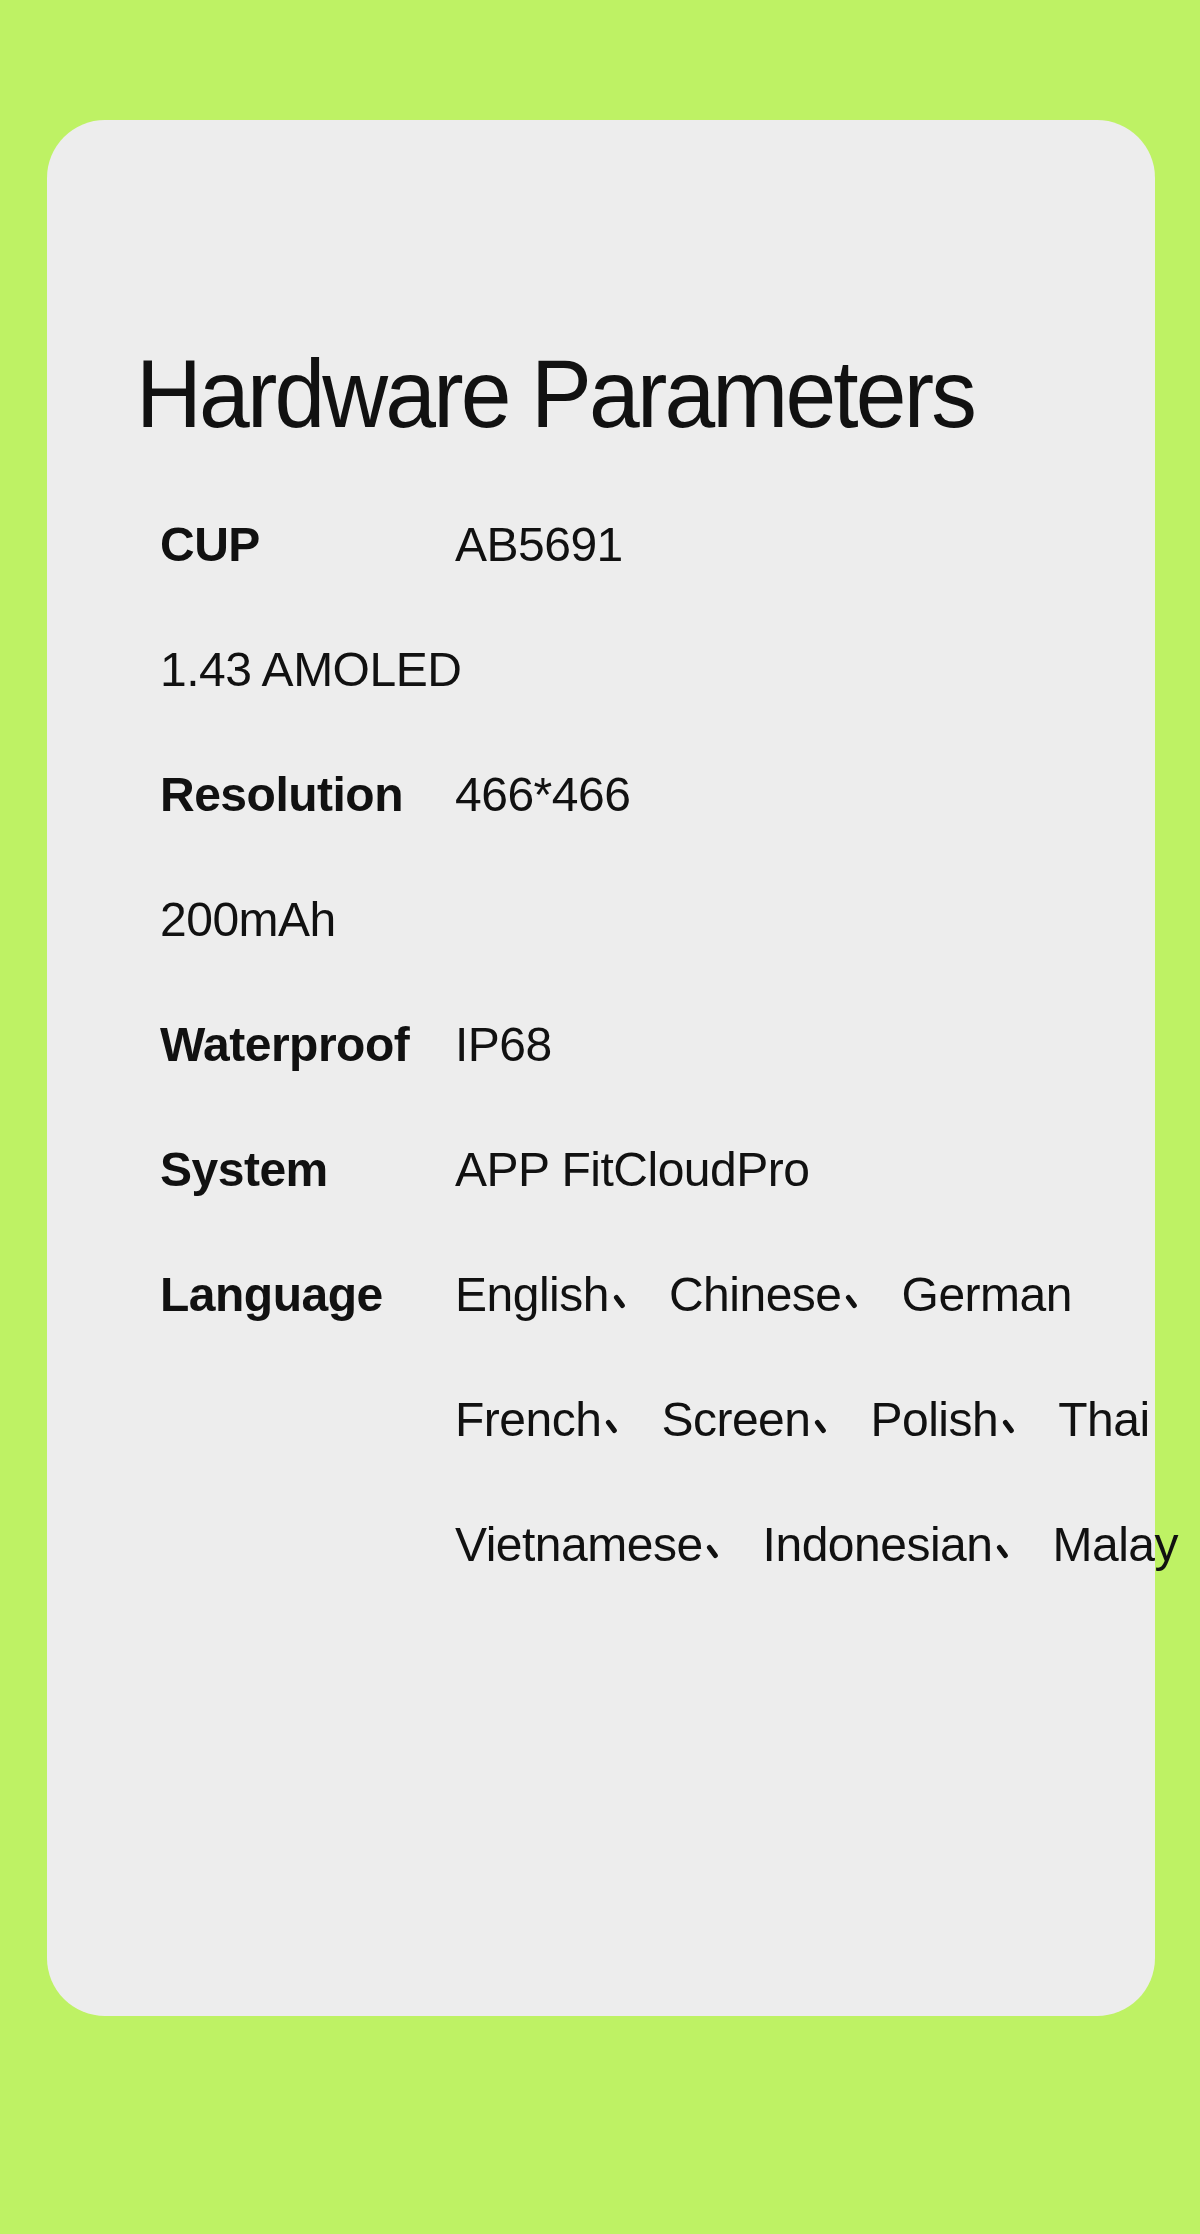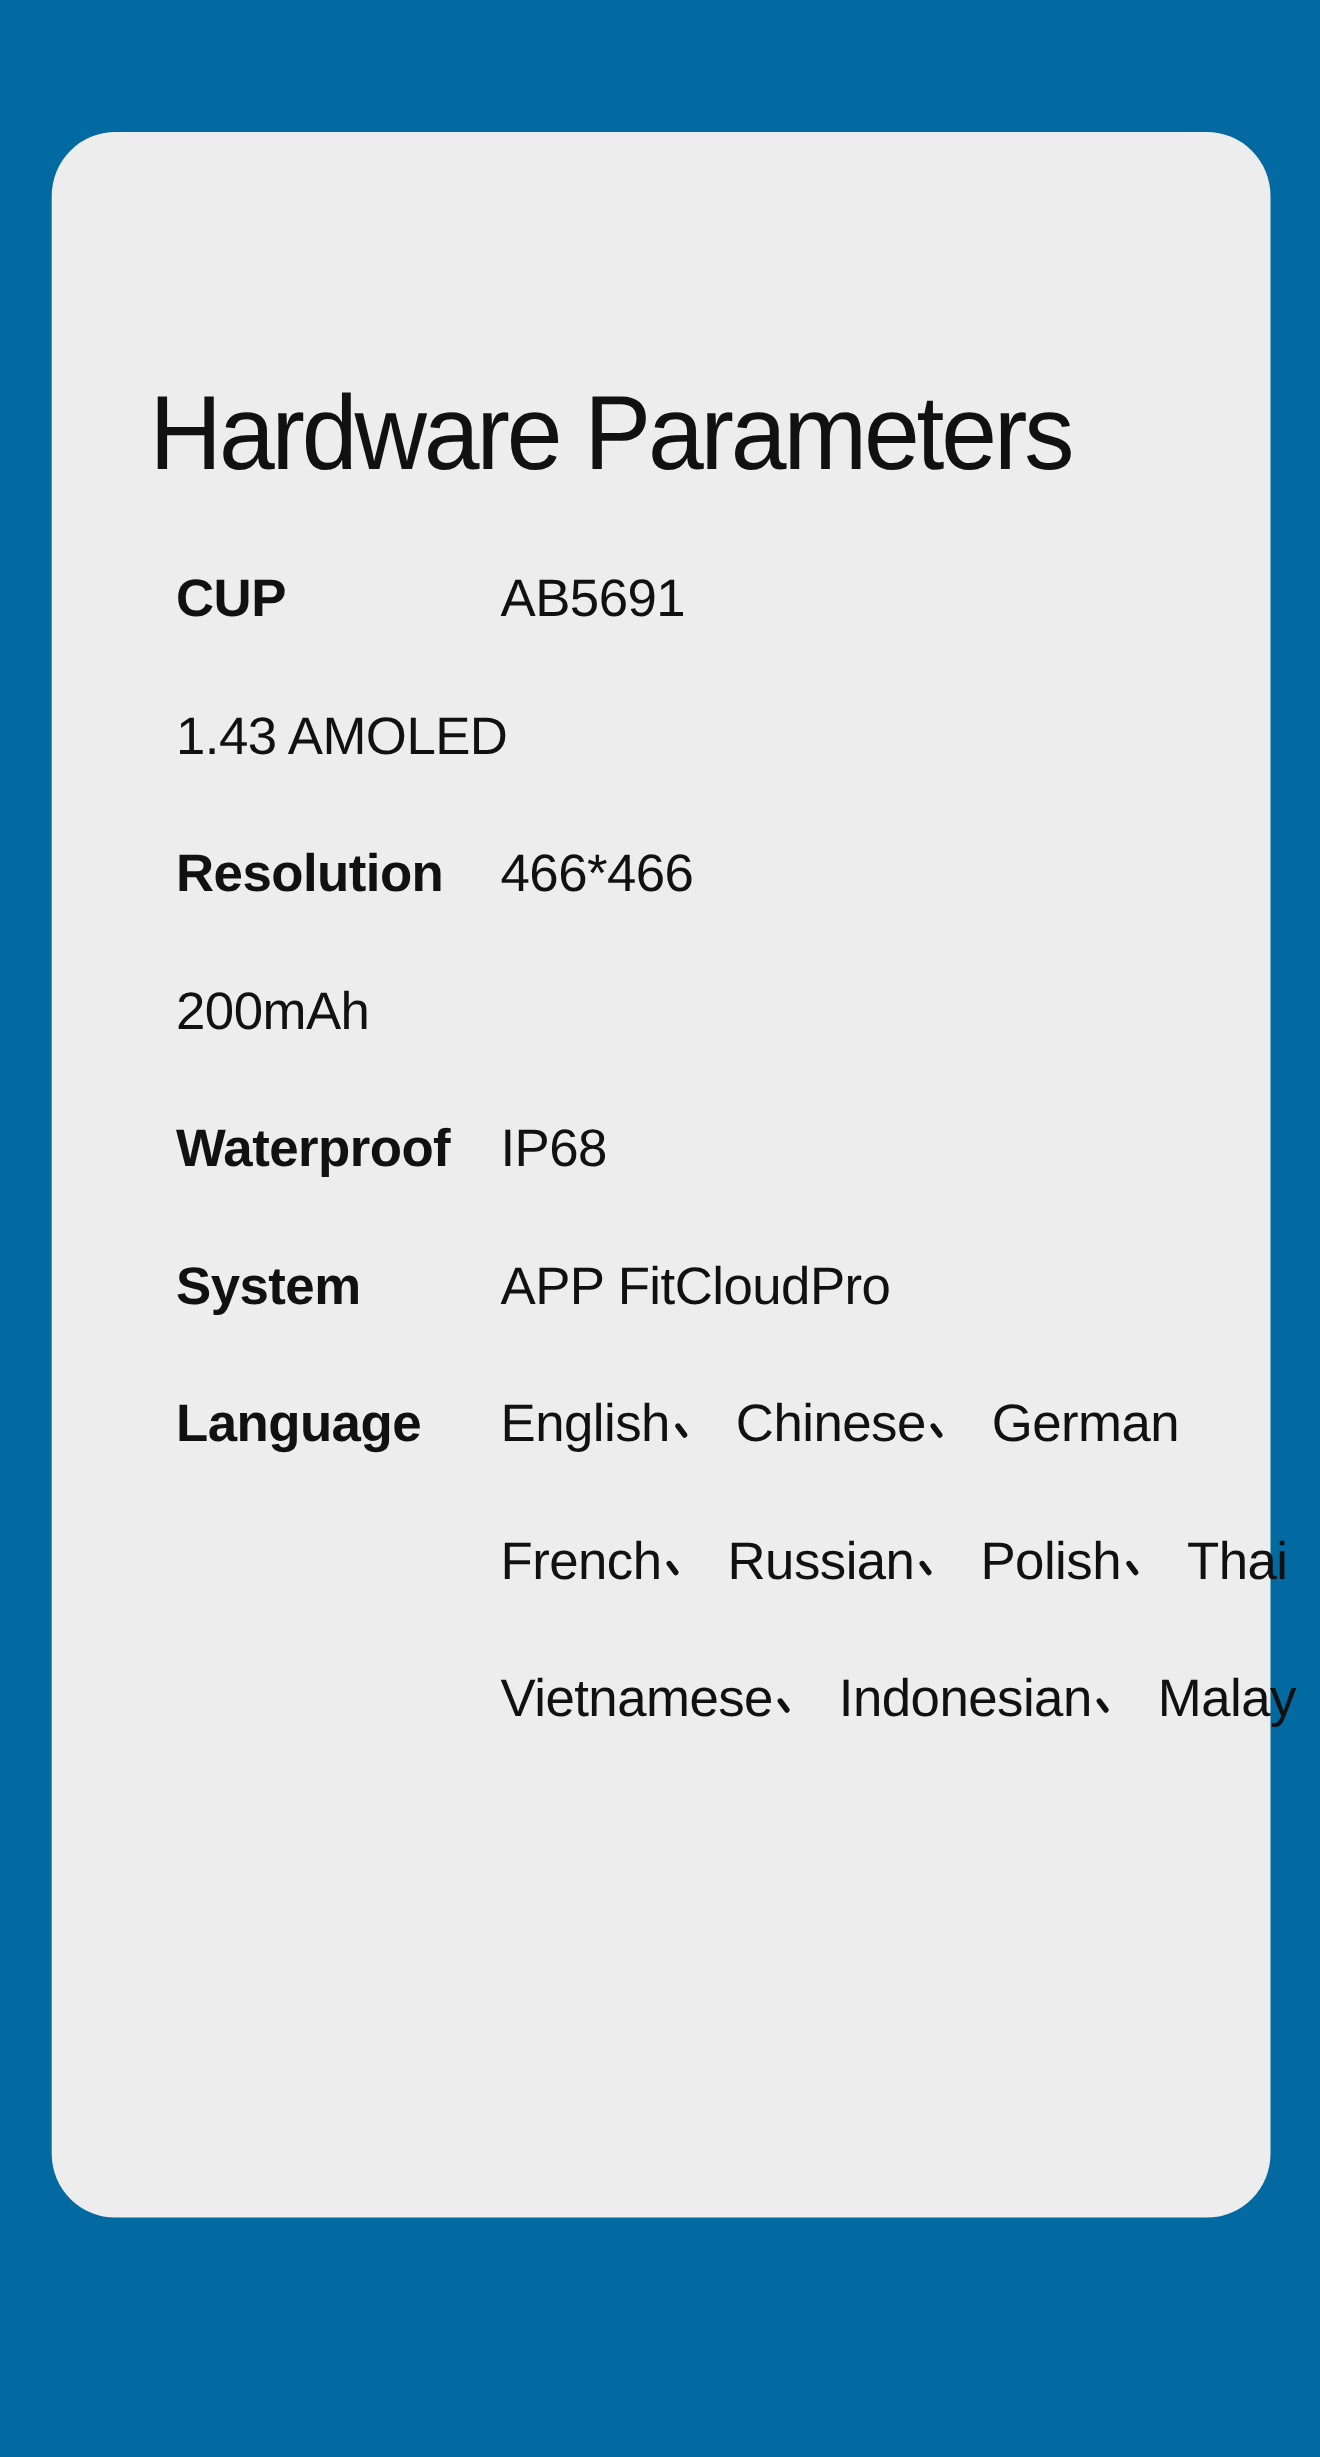--- a/index.html
+++ b/index.html
@@ -86,21 +86,21 @@
     width: 0.10em;
     height: 0.32em;
     background: #111111;
     border-radius: 0.06em;
     transform: rotate(-36deg);
   }
 </style>
 </head>
 <body>
 
-<div class="page" style="background: #0369a1; color: rgb(17, 17, 17);">
+<div class="page" style="background: #bef264; color: rgb(17, 17, 17);">
   <div class="card" style="background: rgb(237, 237, 237);">
 
     <h1 class="card-title">Hardware Parameters</h1>
 
     <div class="spec-table">
 
       <div class="spec-row">
         <div class="spec-label">CUP</div>
         <div class="spec-value">AB5691</div>
       </div>
@@ -125,20 +125,20 @@
 
       <div class="spec-row">
         <div class="spec-label">System</div>
         <div class="spec-value">APP FitCloudPro</div>
       </div>
 
       <div class="spec-row">
         <div class="spec-label">Language</div>
         <div class="spec-value-multiline">
           <div class="spec-value-line cjk"><span>English</span><span class="dun"></span><span>Chinese</span><span class="dun"></span><span>German</span></div>
-          <div class="spec-value-line cjk"><span>French</span><span class="dun"></span><span>Russian</span><span class="dun"></span><span>Polish</span><span class="dun"></span><span>Thai</span></div>
+          <div class="spec-value-line cjk"><span>French</span><span class="dun"></span><span>Screen</span><span class="dun"></span><span>Polish</span><span class="dun"></span><span>Thai</span></div>
           <div class="spec-value-line cjk"><span>Vietnamese</span><span class="dun"></span><span>Indonesian</span><span class="dun"></span><span>Malay</span></div>
         </div>
       </div>
 
     </div>
   </div>
 </div>
 
 </body></html>

